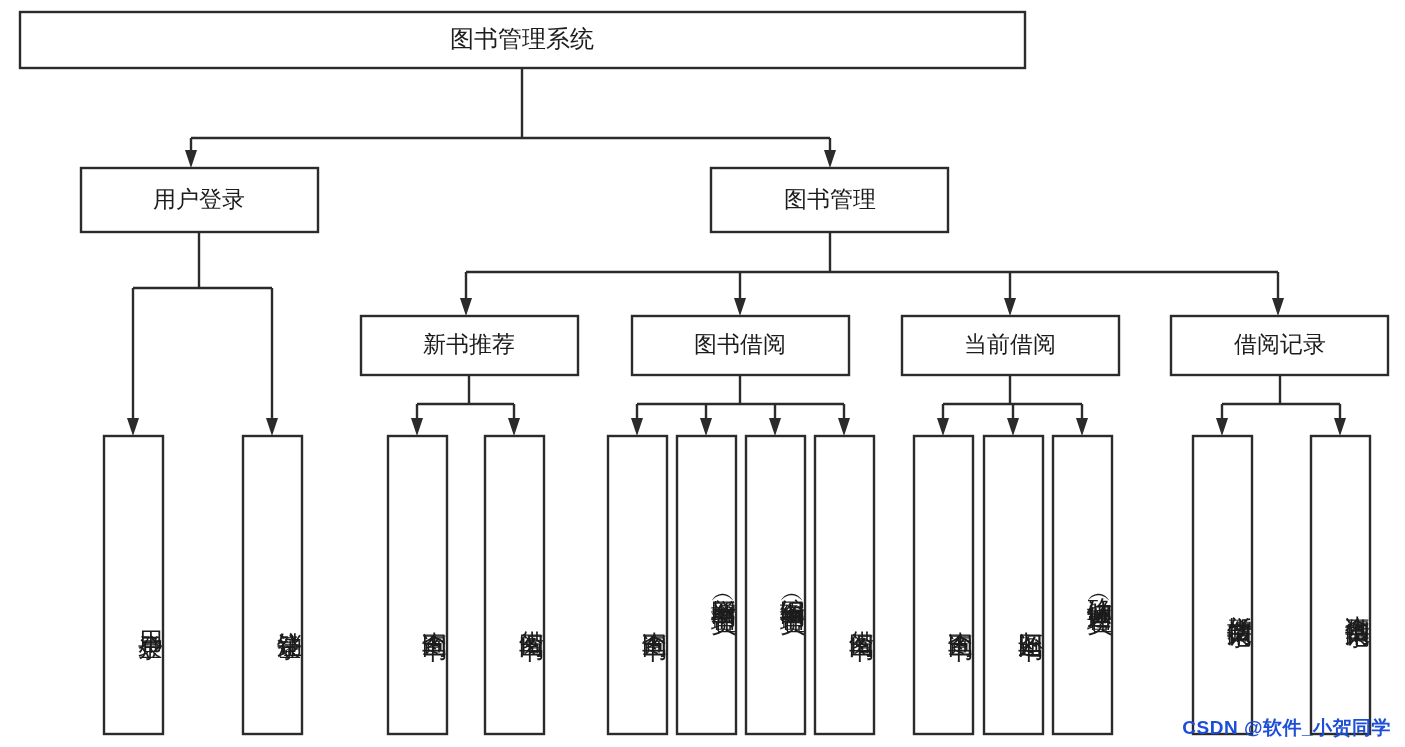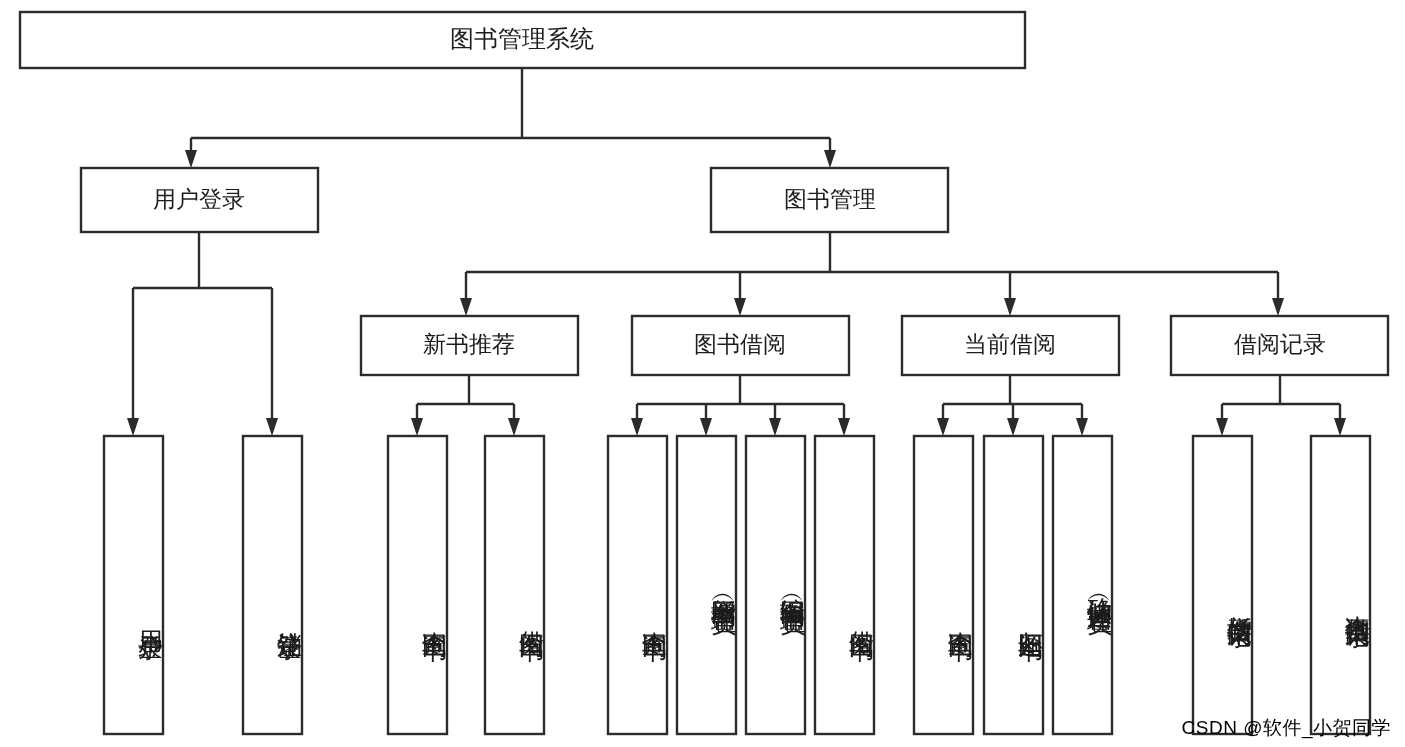--- a/index.html
+++ b/index.html
@@ -72,23 +72,24 @@
     display: flex;
     align-items: flex-start;
     justify-content: center;
   }
   .watermark {
     position: absolute;
     right: 14px;
     bottom: 6px;
     font-family: "Liberation Sans", "DejaVu Sans", sans-serif;
     font-size: 19px;
-    color: #000000;
+    color: #1d4ed8;
     letter-spacing: 0.5px;
     white-space: nowrap;
+    font-weight: bold;
   }
 </style>
 </head>
 <body>
 
 <div id="diagram-root">
 
   <svg class="flow-svg" viewBox="0 0 1405 747" xmlns="http://www.w3.org/2000/svg">
 
     <g>

